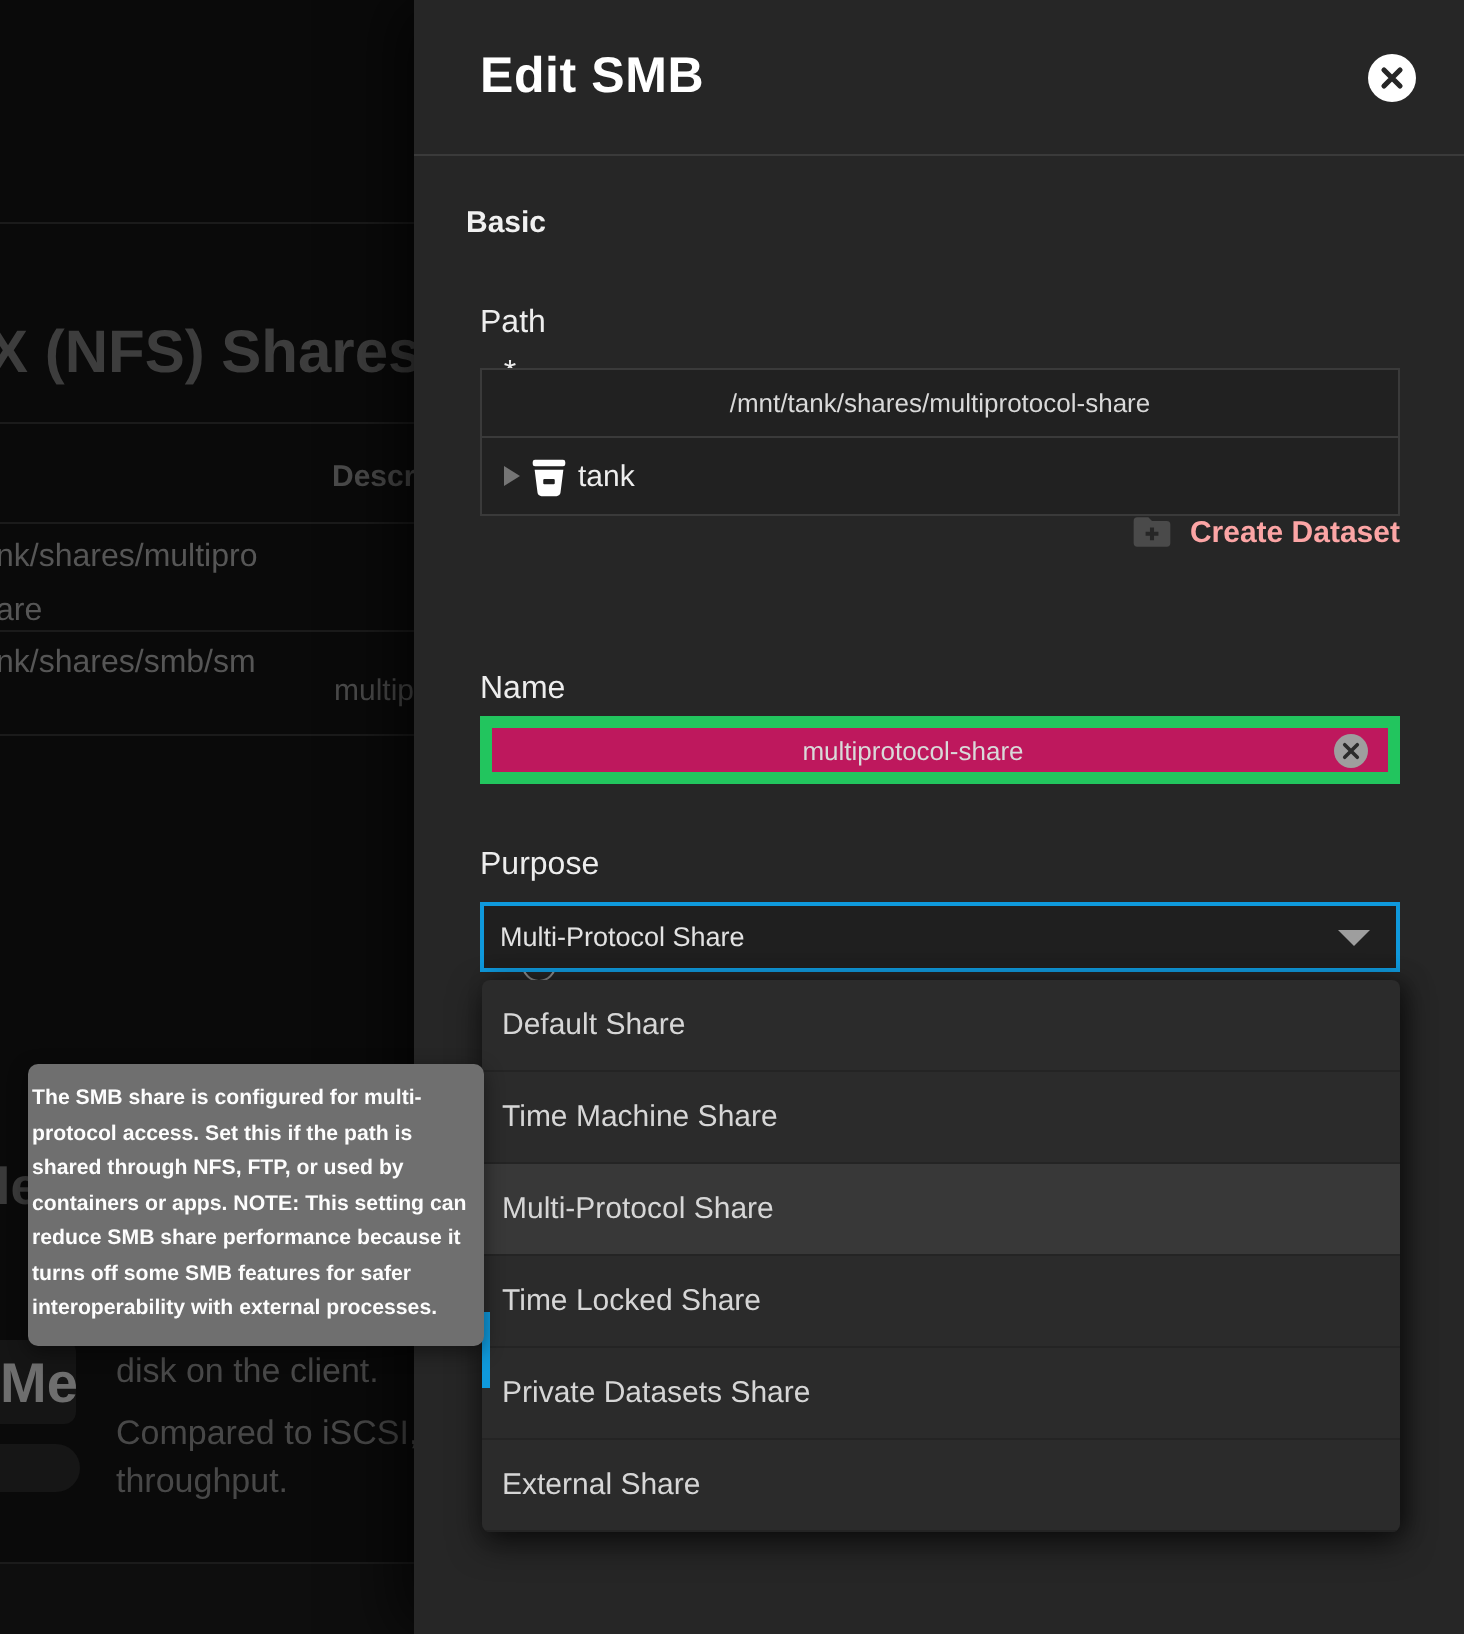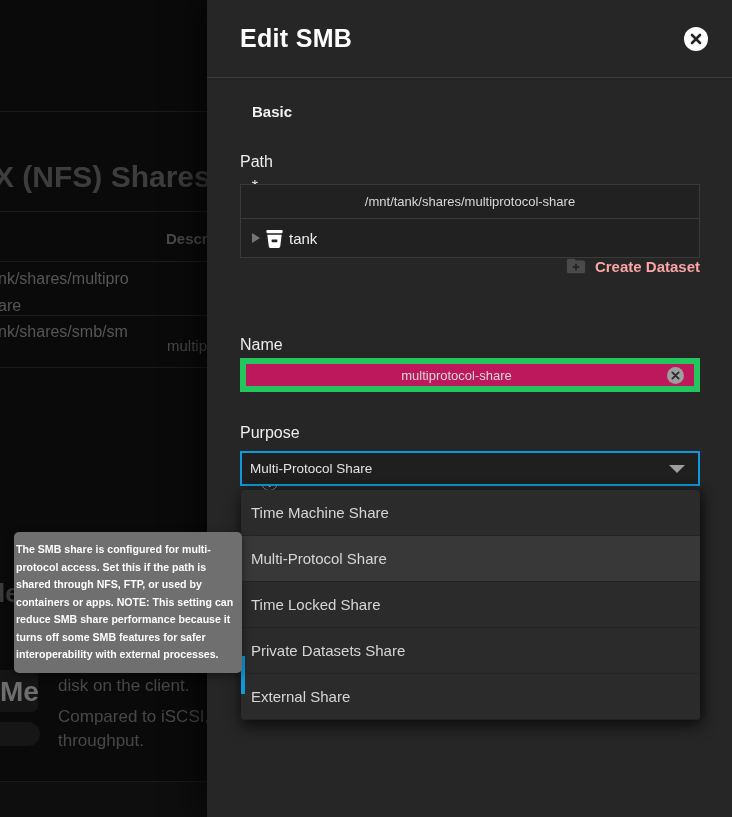--- a/index.html
+++ b/index.html
@@ -23,21 +23,21 @@
   .bg-footer { position:absolute; left:0; top:782px; width:100%; height:35px; background:#0e0e0e; }
 
   
   .dialog { position:absolute; left:207px; top:0; width:525px; height:817px; background:#262626;
             box-shadow:-10px 0 28px rgba(0,0,0,.6); }
   .dialog-header { position:absolute; left:0; top:0; width:100%; height:78px; display:flex; align-items:center;
                    padding:0 24px 0 33px; border-bottom:1px solid #3a3a3a; }
   .dialog-title { font-size:25px; font-weight:700; color:#ffffff; letter-spacing:.3px; }
   .close-btn { margin-left:auto; width:24px; height:24px; border-radius:50%; background:#ffffff; border:none;
                display:flex; align-items:center; justify-content:center; cursor:pointer; }
-  .section-title { position:absolute; left:45px; top:103px; font-size:15px; font-weight:700; color:#f0f0f0; }
+  .section-title { position:absolute; left:26px; top:103px; font-size:15px; font-weight:700; color:#f0f0f0; }
 
   .field-label { position:absolute; left:33px; display:flex; align-items:center; gap:7px;
                  font-size:16px; color:#ededed;flex-direction:column; }
   .req { color:#ededed; }
   .help-icon { width:17px; height:17px; border:1.5px solid #8f8f8f; border-radius:50%; color:#b5b5b5;
                font-size:11px; font-weight:700; display:flex; align-items:center; justify-content:center; cursor:pointer; }
 
   .path-box { position:absolute; left:33px; top:184px; width:460px; background:#212121; border:1px solid #3a3a3a; }
   .path-input-row { height:34px; border-bottom:1px solid #3a3a3a; display:flex; align-items:center; }
   .text-input { flex:1; height:100%; background:transparent; border:none; outline:none; color:#d9d9d9;
@@ -164,20 +164,21 @@
       <span>Purpose</span>
         <span class="req" style="margin-left:-3px">*</span>
       <span class="help-icon">?</span>
     </div>
     <div class="select-box">
       <span class="select-value">Multi-Protocol Share</span>
       <span class="caret-down"></span>
     </div>
 
     <div class="dropdown">
+      <div class="option">Default Share</div>
       <div class="option">Time Machine Share</div>
       <div class="option selected">Multi-Protocol Share</div>
       <div class="option">Time Locked Share</div>
       <div class="option">Private Datasets Share</div>
       <div class="option">External Share</div>
       <div class="active-bar"></div>
     </div>
 
   </div>
 

